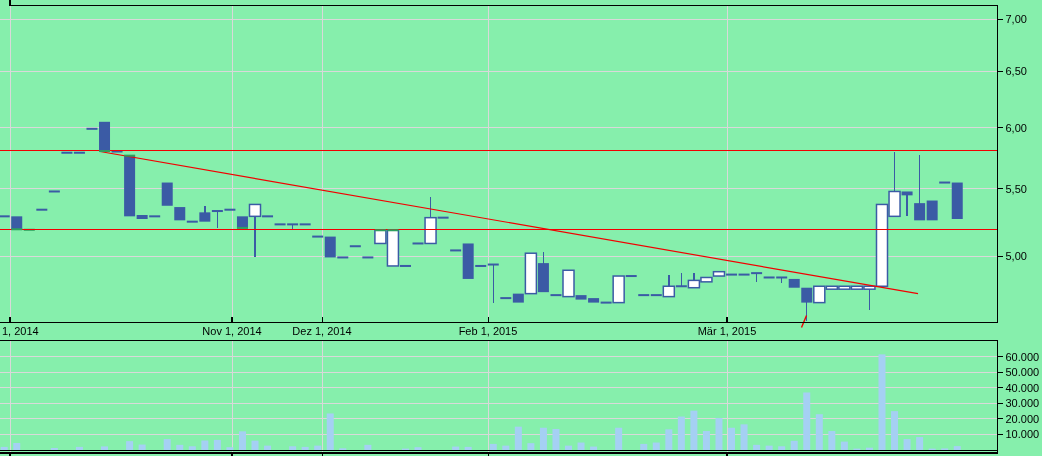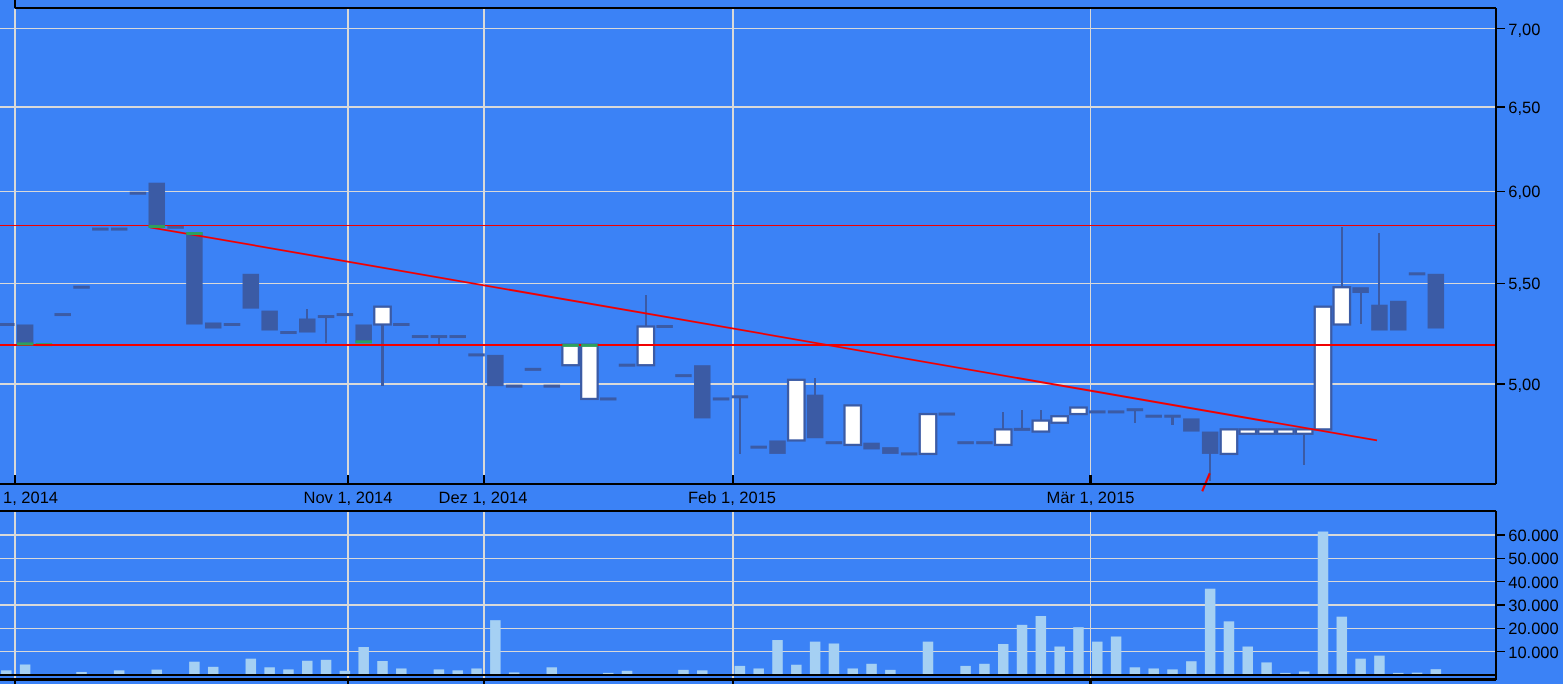--- a/index.html
+++ b/index.html
@@ -1,17 +1,17 @@
 <!DOCTYPE html>
 <html><head>
 <meta charset="utf-8">
 <title>Chart</title>
 <style>
   html,body{margin:0;padding:0;background:#ffffff;}
-  .stage{position:relative;width:1042px;height:456px;background:#3b82f6;overflow:hidden;
+  .stage{position:relative;width:1042px;height:456px;background:#86efac;overflow:hidden;
          font-family:"Liberation Sans",sans-serif;}
   svg{display:block;}
   svg text{font-family:"Liberation Sans",sans-serif;font-size:11px;fill:#000;}
 </style>
 </head>
 <body>
 
 <div class="stage">
   <svg id="chart" width="1042" height="456" viewBox="0 0 1042 456">
       <g>

